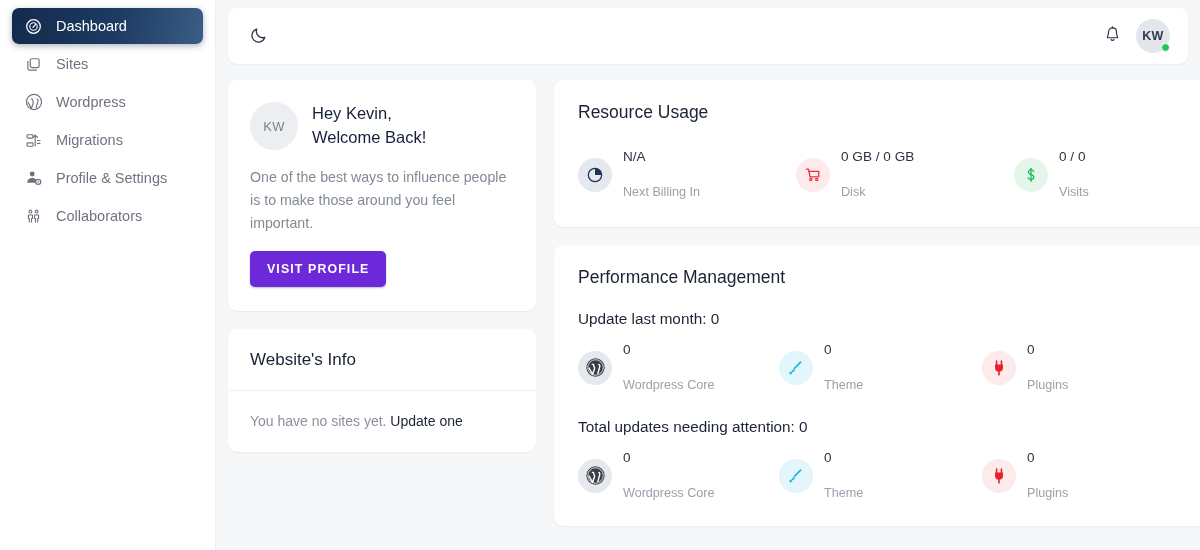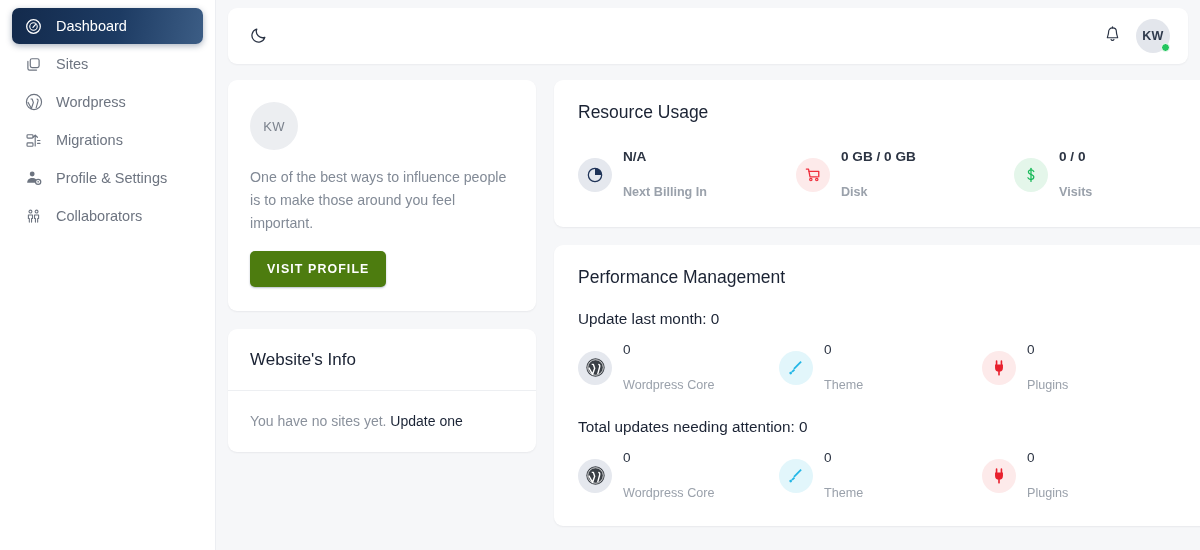--- a/index.html
+++ b/index.html
@@ -103,40 +103,40 @@
     display:flex; align-items:center; justify-content:center;
     font-size: 13px; letter-spacing: .4px; flex: 0 0 48px;
   }
   .welcome-greet { font-size: 16.5px; color: #16203a; line-height: 1.44; }
   .welcome-quote {
     margin-top: 16px; font-size: 14.2px; line-height: 1.62;
     color: #828a96;
   }
   .btn-primary {
     margin-top: 16px; display: inline-block;
-    background: #4d7c0f; color: #ffffff;
+    background: #6d28d9; color: #ffffff;
     font-size: 12.4px; font-weight: 700; letter-spacing: 1.1px;
     padding: 11px 17px; border: none; border-radius: 5px;
     cursor: pointer; font-family: "Liberation Sans", sans-serif;
     box-shadow: 0 1px 2px rgba(17,42,77,.3);
   }
 
   
   .wi-head { padding: 21px 22px 20px 22px; font-size: 17px; color: #1a2233; }
   .wi-div { height: 1px; background: #edeff2; }
   .wi-body { padding: 22px 22px 23px 22px; font-size: 14px; color: #8a919c; }
   .wi-link { color: #1b2436; font-weight: 400; text-decoration: none; cursor: pointer; }
 
   
   .card-title { font-size: 17.5px; color: #1a2233; padding: 22px 24px 0 24px; }
 
   .metric-row { display: flex; padding: 26px 24px 26px 24px; }
   .metric {
     display: flex; align-items: center; gap: 11px;
-    width: 218px; flex: 0 0 218px; font-weight: bold;
+    width: 218px; flex: 0 0 218px;
   }
   .metric-ico {
     width: 34px; height: 34px; border-radius: 50%;
     display:flex; align-items:center; justify-content:center; flex: 0 0 34px;
   }
   .metric-val { font-size: 13.6px; color: #2c3443; line-height: 1.25; }
   .metric-lbl { font-size: 12.6px; color: #9aa1ab; line-height: 1.35; margin-top: 18px; }
 
   .perf-section { padding: 0 24px; }
   .perf-heading { font-size: 15.3px; color: #1b2334; padding-top: 22px; }
@@ -258,20 +258,24 @@
       </div>
     </div>
 
     <div class="content">
 
       <div class="col-left">
 
         <section class="card welcome">
           <div class="welcome-head">
             <div class="welcome-avatar">KW</div>
+            <div class="welcome-greet">
+              <div>Hey Kevin,</div>
+              <div>Welcome Back!</div>
+            </div>
           </div>
           <p class="welcome-quote">One of the best ways to influence people is to make those around you feel important.</p>
           <button class="btn-primary">VISIT PROFILE</button>
         </section>
 
         <section class="card">
           <div class="wi-head">Website's Info</div>
           <div class="wi-div"></div>
           <div class="wi-body">
             <span>You have no sites yet.</span>

